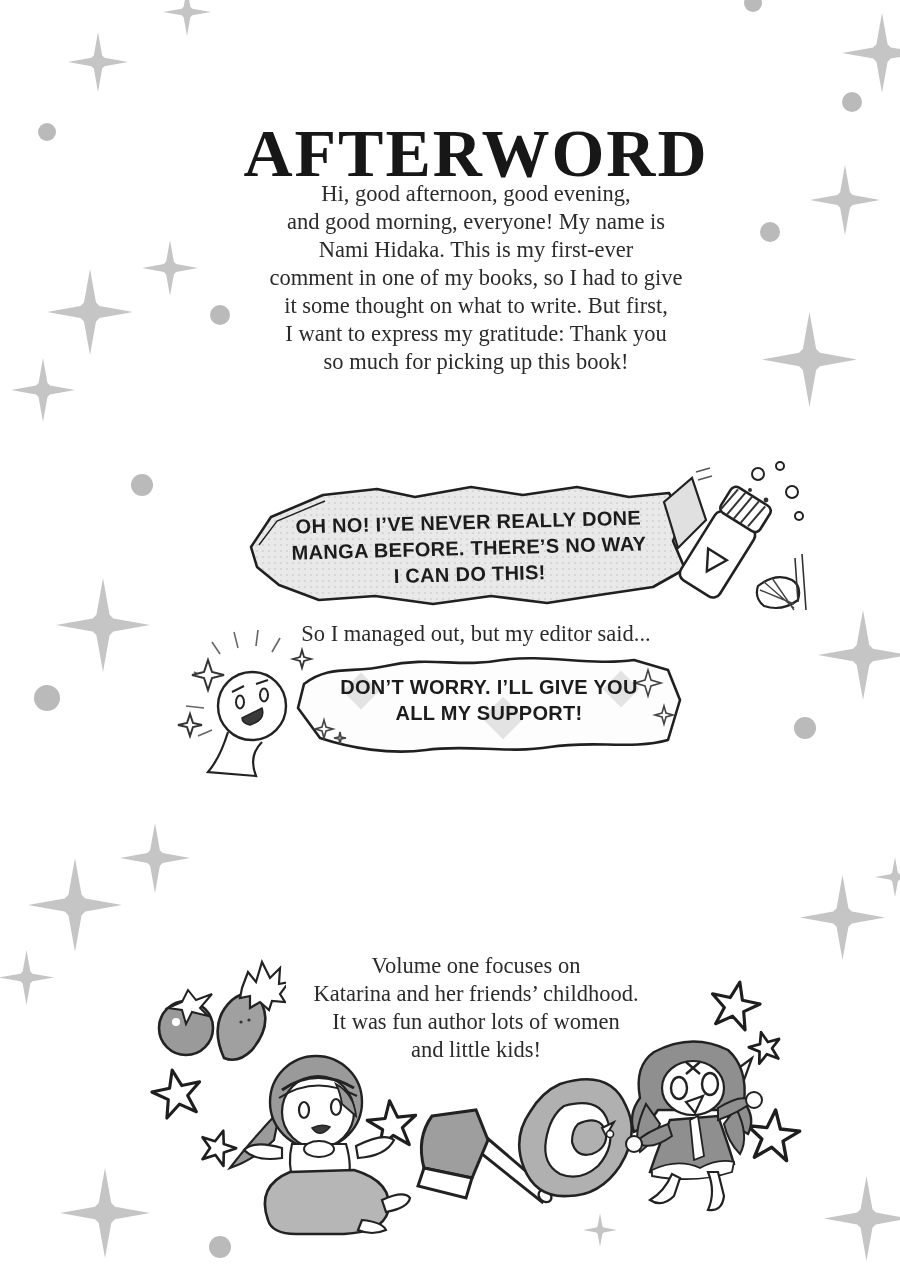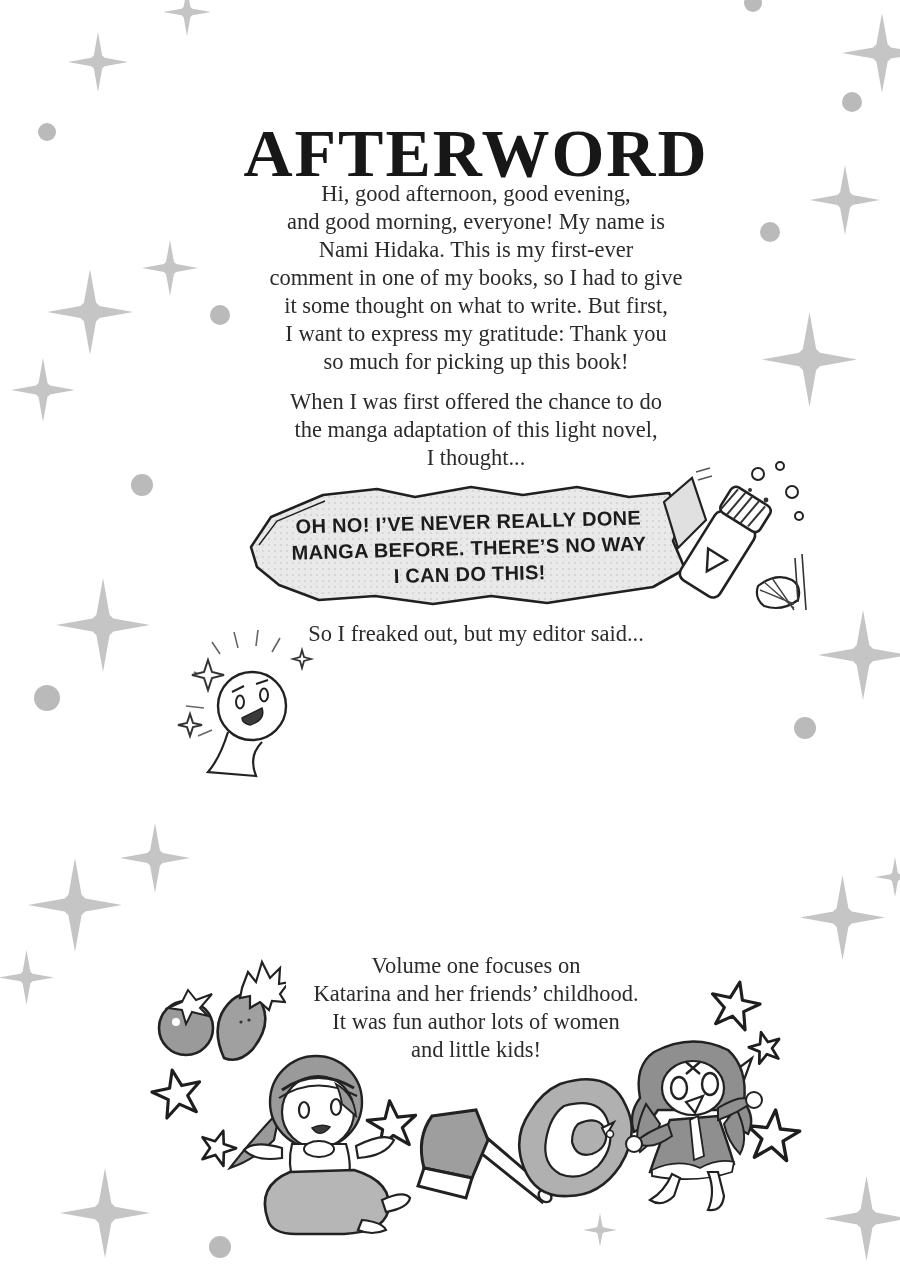--- a/index.html
+++ b/index.html
@@ -76,23 +76,20 @@
     </svg>
 
   <div class="title">AFTERWORD</div>
   <div class="para" style="top:180px">Hi, good afternoon, good evening,
 and good morning, everyone! My name is
 Nami Hidaka. This is my first-ever
 comment in one of my books, so I had to give
 it some thought on what to write. But first,
 I want to express my gratitude: Thank you
 so much for picking up this book!</div>
-  <div class="para" style="top:388px">When I was first offered the chance to do
-the manga adaptation of this light novel,
-I thought...</div>
 
   <div class="banner" style="left:243px;top:483px;width:452px;height:132px">
     <svg width="452" height="132" viewBox="0 0 452 132">
       <defs>
         <pattern id="ht1" width="6" height="6" patternUnits="userSpaceOnUse">
           <rect width="6" height="6" fill="#e9e9e9"></rect>
             <circle cx="2" cy="2" r="1.1" fill="#d3d3d3"></circle>
         </pattern>
       </defs>
       <path d="M8,64 L28,34 L80,12 L134,6 L172,14 L228,4 L280,12 L334,4 L386,14 L426,10 L440,34 L430,58 L442,86 L410,104 L356,112 L304,120 L248,113 L190,121 L132,113 L76,117 L36,102 L14,84 Z" fill="url(#ht1)" stroke="#202020" stroke-width="2.6" stroke-linejoin="round"></path>
@@ -116,21 +113,21 @@
     <circle cx="118" cy="8" r="4" fill="#fff" stroke="#222" stroke-width="2"></circle>
     <circle cx="130" cy="34" r="6" fill="#fff" stroke="#222" stroke-width="2"></circle>
     <circle cx="137" cy="58" r="4" fill="#fff" stroke="#222" stroke-width="2"></circle>
     <circle cx="104" cy="42" r="2.4" fill="#333"></circle>
     <circle cx="88" cy="32" r="2" fill="#333"></circle>
     <path d="M96,128 q18,-14 34,-6 q10,6 6,20 q-16,12 -34,6 q-10,-8 -6,-20 Z" fill="#fff" stroke="#222" stroke-width="2.2"></path>
     <path d="M98,132 l34,14 M102,124 l30,26 M110,120 l22,32" stroke="#444" stroke-width="1.4"></path>
     <path d="M140,96 l4,56 M133,100 l3,44" stroke="#333" stroke-width="1.6"></path>
   </svg>
 
-  <div class="para" style="top:620px">So I freaked out, but my editor said...</div>
+  <div class="para" style="top:620px">So I managed out, but my editor said...</div>
 
   <svg class="illus" style="left:168px;top:628px" width="155" height="150" viewBox="0 0 155 150">
     <g stroke="#666" stroke-width="1.6">
       <path d="M44,14 l8,12"></path>
         <path d="M66,4 l4,16"></path>
         <path d="M90,2 l-2,16"></path>
         <path d="M112,10 l-8,14"></path>
       <path d="M26,44 l16,8"></path>
         <path d="M18,78 l18,2"></path>
         <path d="M30,108 l14,-6"></path>
@@ -140,20 +137,38 @@
     <polygon points="22,86 25,95 34,97 25,99 22,108 19,99 10,97 19,95" fill="#fff" stroke="#333" stroke-width="2"></polygon>
     <polygon points="134,22 136,29 143,31 136,33 134,40 132,33 125,31 132,29" fill="#fff" stroke="#333" stroke-width="1.8"></polygon>
     <path d="M60,104 q-8,26 -20,40 l48,4 q-8,-20 6,-34" fill="#fff" stroke="#222" stroke-width="2.2"></path>
     <circle cx="84" cy="78" r="34" fill="#fff" stroke="#222" stroke-width="2.4"></circle>
     <ellipse cx="72" cy="74" rx="4" ry="6.5" fill="#fff" stroke="#222" stroke-width="2"></ellipse>
     <ellipse cx="96" cy="67" rx="4" ry="6.5" fill="#fff" stroke="#222" stroke-width="2"></ellipse>
     <path d="M64,64 l12,-6 M88,56 l12,-4" stroke="#222" stroke-width="2"></path>
     <path d="M74,90 L94,80 Q98,92 82,97 Q74,95 74,90 Z" fill="#3a3a3a" stroke="#222" stroke-width="1.5"></path>
   </svg>
 
+  <div class="banner" style="left:288px;top:648px;width:402px;height:110px">
+    <svg width="402" height="110" viewBox="0 0 402 110">
+      <path d="M16,36 C42,16 64,26 98,18 C142,8 172,20 214,12 C256,6 304,18 346,12 L380,22 L392,52 L380,92 C344,102 304,92 262,99 C219,106 179,96 138,102 C102,107 62,100 32,90 L10,60 Z" fill="#fdfdfd" stroke="#202020" stroke-width="2.6" stroke-linejoin="round"></path>
+      <g opacity="0.25" fill="#9a9a9a">
+        <rect x="60" y="30" width="26" height="26" transform="rotate(45 73 43)"></rect>
+        <rect x="200" y="55" width="30" height="30" transform="rotate(45 215 70)"></rect>
+        <rect x="320" y="28" width="26" height="26" transform="rotate(45 333 41)"></rect>
+      </g>
+      <g fill="#fff" stroke="#444" stroke-width="1.6">
+        <polygon points="360,22 363,32 373,35 363,38 360,48 357,38 347,35 357,32"></polygon>
+        <polygon points="376,58 378,65 385,67 378,69 376,76 374,69 367,67 374,65"></polygon>
+        <polygon points="36,72 38,79 45,81 38,83 36,90 34,83 27,81 34,79"></polygon>
+        <polygon points="52,84 53,89 58,90 53,91 52,96 51,91 46,90 51,89"></polygon>
+      </g>
+    </svg>
+    <div class="banner-text" style="top:26px">DON’T WORRY. I’LL GIVE YOU
+ALL MY SUPPORT!</div>
+  </div>
 
   <div class="para" style="top:952px">Volume one focuses on
 Katarina and her friends’ childhood.
 It was fun author lots of women
 and little kids!</div>
 
   <svg class="illus" style="left:146px;top:956px" width="140" height="118" viewBox="0 0 140 118">
     <path d="M78,102 Q62,66 86,44 Q104,30 116,48 Q126,70 106,94 Q92,108 78,102 Z" fill="#a0a0a0" stroke="#222" stroke-width="2.6"></path>
     <polygon points="96,32 102,16 110,26 116,6 124,22 134,12 133,28 143,26 134,38 139,46 126,45 123,54 114,46 104,52 104,40 94,42" fill="#fff" stroke="#222" stroke-width="2.2"></polygon>
     <circle cx="95" cy="66" r="1.6" fill="#333"></circle>

